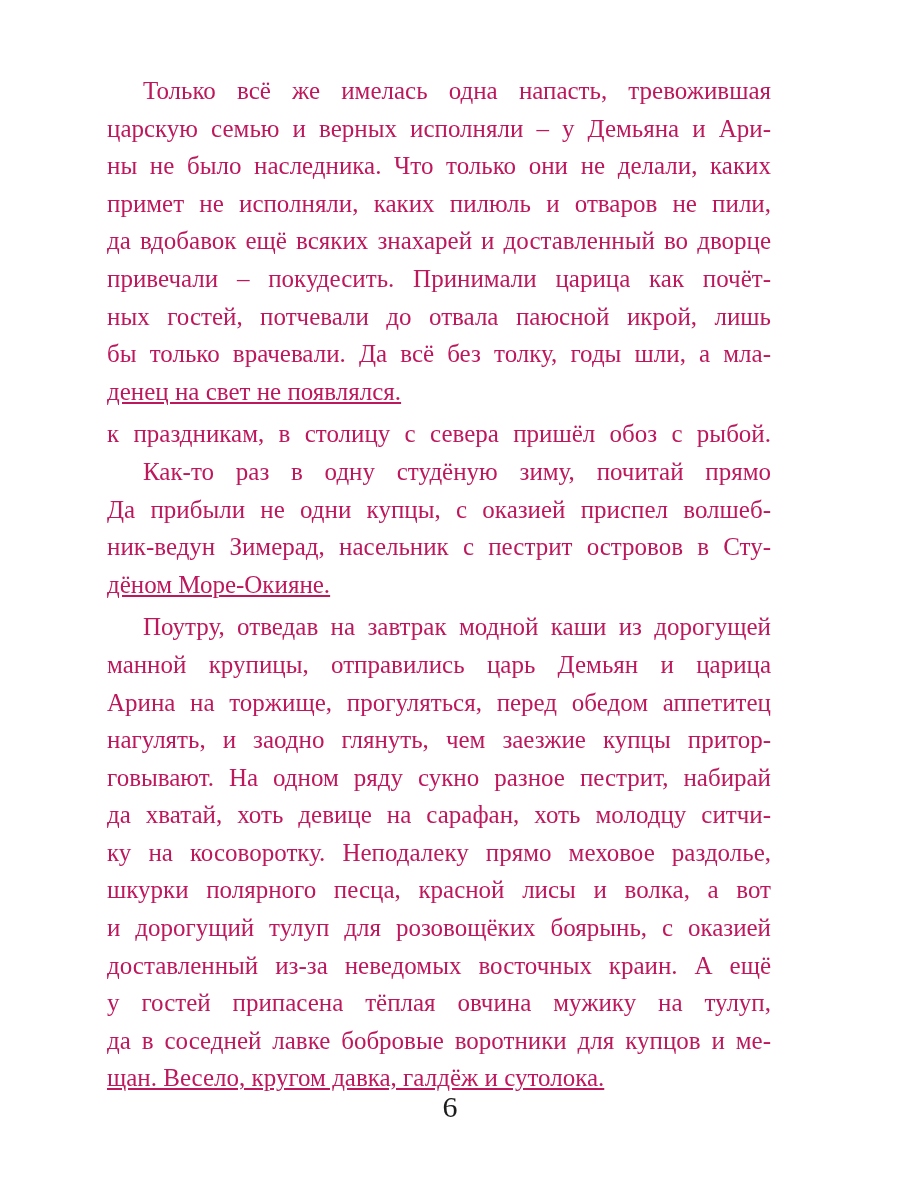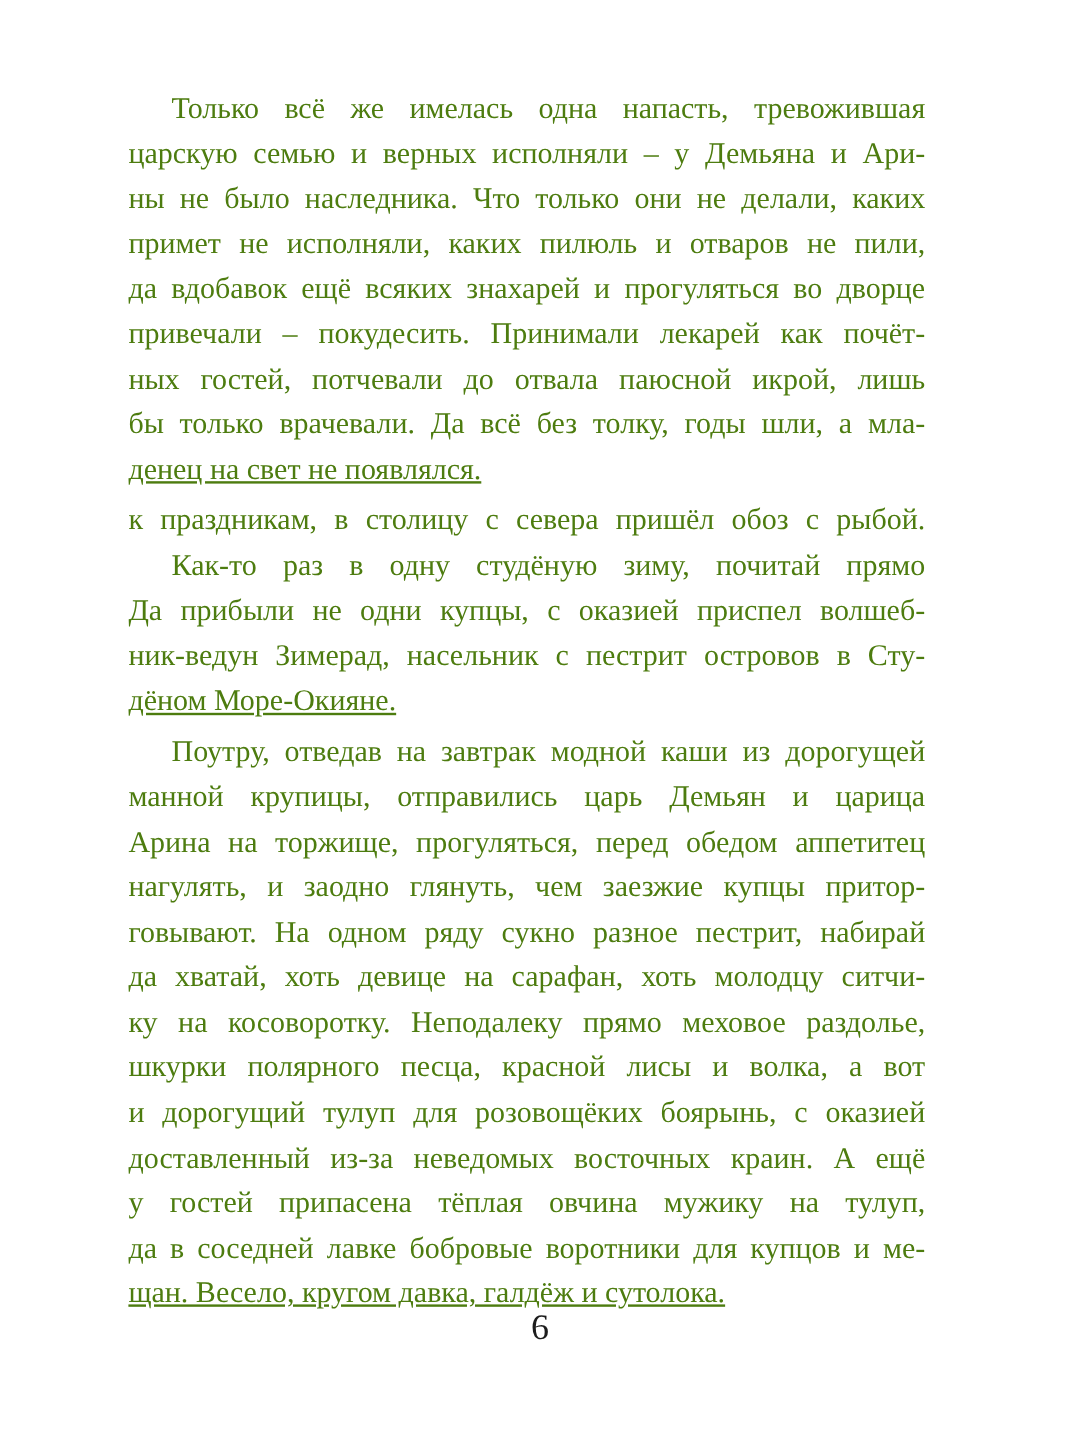--- a/index.html
+++ b/index.html
@@ -5,21 +5,21 @@
   html, body { margin: 0; padding: 0; background: #ffffff; }
   body { width: 900px; height: 1200px; position: relative; overflow: hidden; }
   .page {
     position: absolute;
     left: 107px;
     top: 72px;
     width: 664px;
     font-family: "Liberation Serif", "DejaVu Serif", serif;
     font-size: 25px;
     line-height: 37.6px;
-    color: #4d7c0f;
+    color: #be185d;
   }
   .line {
     display: block;
     text-align: justify;
     text-align-last: justify;
     white-space: nowrap;
   }
   .line.last { text-align-last: left; text-decoration: underline; }
   .line.first { text-indent: 36px; }
   .para-lines { margin: 0 0 5px 0; }
@@ -36,22 +36,22 @@
 </style>
 </head>
 <body>
 
 <div class="page">
   <div class="para-lines">
     <span class="line first">Только всё же имелась одна напасть, тревожившая</span>
     <span class="line">царскую семью и верных исполняли – у Демьяна и Ари-</span>
     <span class="line">ны не было наследника. Что только они не делали, каких</span>
     <span class="line">примет не исполняли, каких пилюль и отваров не пили,</span>
-    <span class="line">да вдобавок ещё всяких знахарей и прогуляться во дворце</span>
-    <span class="line">привечали – покудесить. Принимали лекарей как почёт-</span>
+    <span class="line">да вдобавок ещё всяких знахарей и доставленный во дворце</span>
+    <span class="line">привечали – покудесить. Принимали царица как почёт-</span>
     <span class="line">ных гостей, потчевали до отвала паюсной икрой, лишь</span>
     <span class="line">бы только врачевали. Да всё без толку, годы шли, а мла-</span>
     <span class="line last">денец на свет не появлялся.</span>
   </div>
   <div class="para-lines">
     <span class="line">к праздникам, в столицу с севера пришёл обоз с рыбой.</span>
     <span class="line first">Как-то раз в одну студёную зиму, почитай прямо</span>
     <span class="line">Да прибыли не одни купцы, с оказией приспел волшеб-</span>
     <span class="line">ник-ведун Зимерад, насельник с пестрит островов в Сту-</span>
     <span class="line last">дёном Море-Окияне.</span>

